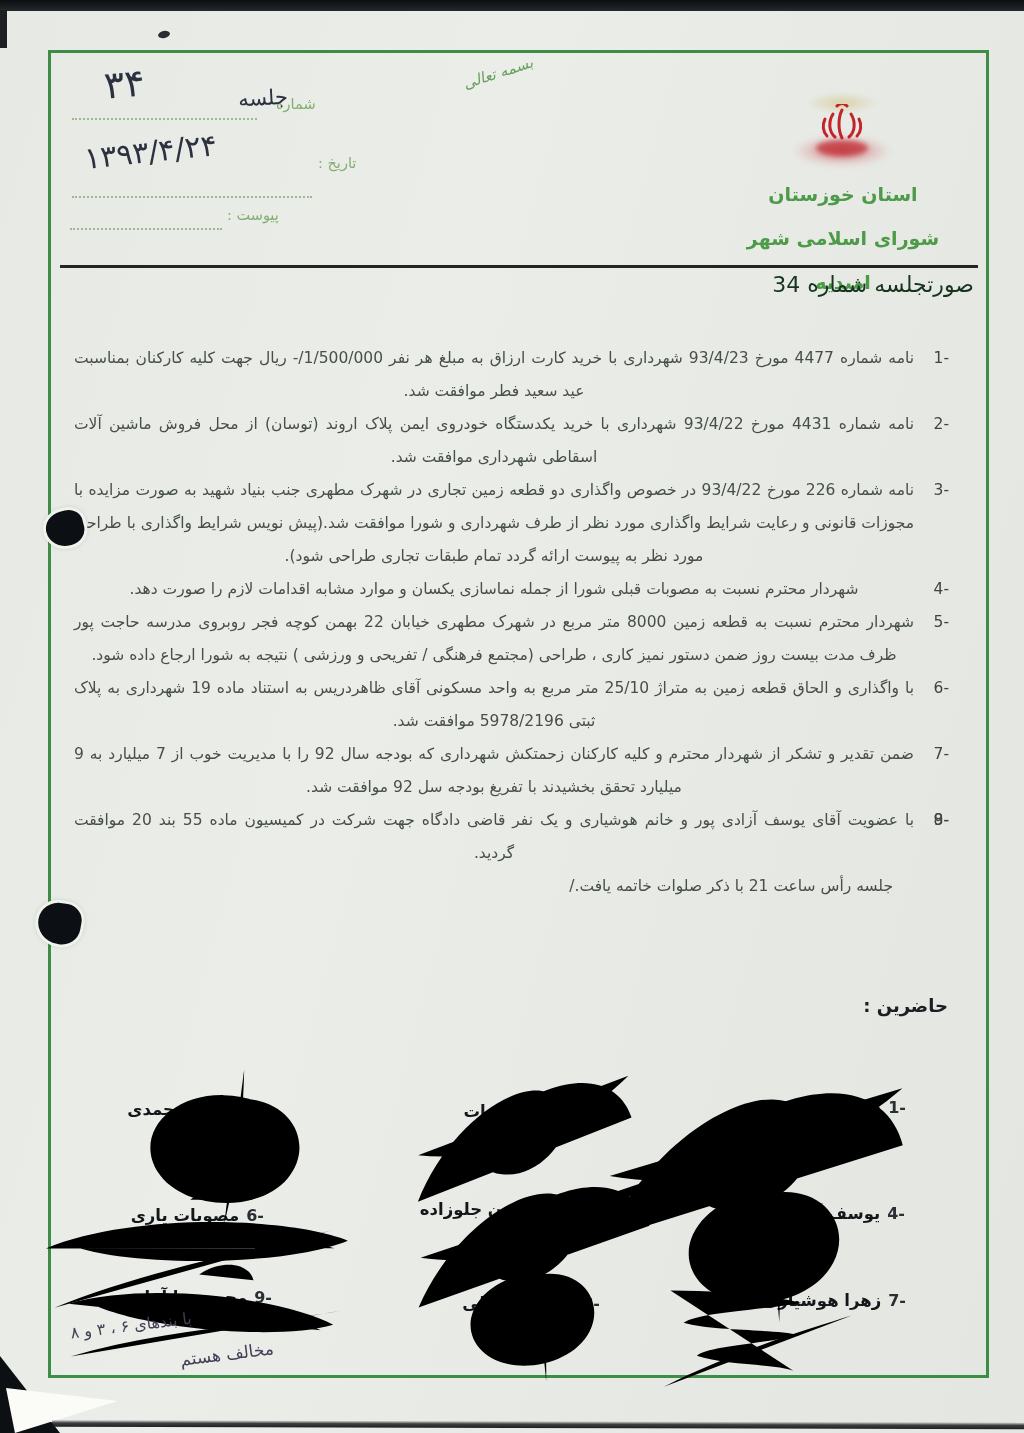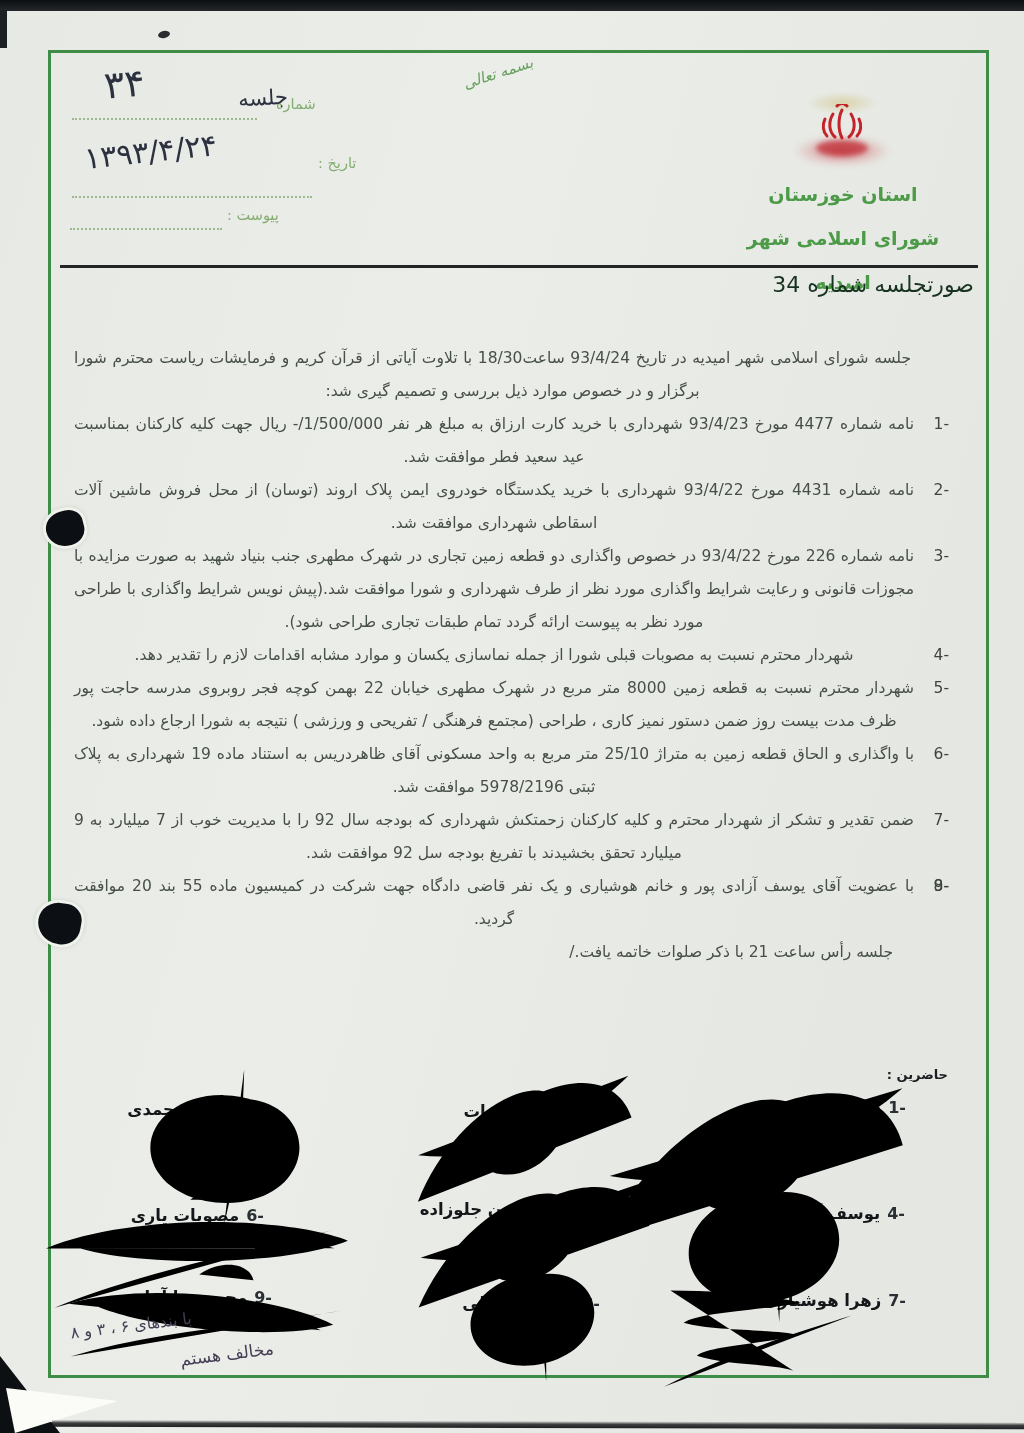--- a/index.html
+++ b/index.html
@@ -36,21 +36,21 @@
   .divider{left:60px;top:265px;width:918px;height:3px;background:#232423;}
   .doc-title{right:50px;top:272px;font-size:22px;font-weight:normal;color:#17331f;direction:rtl;}
   
   .body-text{left:74px;top:342px;width:877px;direction:rtl;color:#474f49;font-size:15.5px;line-height:33px;text-align:justify;text-align-last:center;}
   .intro{text-indent:40px;}
   .item{position:relative;padding-right:37px;}
   .inum{position:absolute;right:2px;top:0;direction:ltr;color:#3e453f;}
   .closing{text-align:right;text-align-last:right;padding-right:58px;}
   .closing span{text-underline-offset:6px;text-decoration-thickness:1.5px;text-decoration-color:rgba(55,62,56,.85);}
   
-  .attendees-label{right:76px;top:1067px;font-size:13px;font-weight:bold;color:#1b1f22;direction:rtl;}
+  .attendees-label{right:76px;top:995px;font-size:18px;font-weight:bold;color:#1b1f22;direction:rtl;}
   .att{position:absolute;direction:rtl;display:flex;gap:7px;font-weight:bold;font-size:16.5px;color:#14171a;white-space:nowrap;align-items:baseline;}
   .anum{direction:ltr;font-weight:600;color:#2a2f33;font-size:16px;}
   
   .sig{position:absolute;pointer-events:none;}
   .note{direction:rtl;color:#453e55;font-size:16px;transform:rotate(-7deg);white-space:nowrap;}
 </style>
 </head>
 <body>
 
 <div id="canvas">
@@ -111,26 +111,25 @@
 
   <div class="abs org">
     <div>استان خوزستان</div>
     <div>شورای اسلامی شهر امیدیه</div>
   </div>
 
   <div class="abs divider"></div>
   <div class="abs doc-title">صورتجلسه شماره 34</div>
 
   <div class="abs body-text">
-    <div class="intro">جلسه شورای اسلامی شهر امیدیه در تاریخ 93/4/24 ساعت18/30 با تلاوت آیاتی از قرآن کریم و فرمایشات ریاست محترم شورا برگزار و در خصوص موارد ذیل بررسی و تصمیم گیری شد:</div>
 
     <div class="item"><span class="inum">1-</span><span>نامه شماره 4477 مورخ 93/4/23 شهرداری با خرید کارت ارزاق به مبلغ هر نفر 1/500/000/- ریال جهت کلیه کارکنان بمناسبت عید سعید فطر موافقت شد.</span></div>
     <div class="item"><span class="inum">2-</span><span>نامه شماره 4431 مورخ 93/4/22 شهرداری با خرید یکدستگاه خودروی ایمن پلاک اروند (توسان) از محل فروش ماشین آلات اسقاطی شهرداری موافقت شد.</span></div>
     <div class="item"><span class="inum">3-</span><span>نامه شماره 226 مورخ 93/4/22 در خصوص واگذاری دو قطعه زمین تجاری در شهرک مطهری جنب بنیاد شهید به صورت مزایده با مجوزات قانونی و رعایت شرایط واگذاری مورد نظر از طرف شهرداری و شورا موافقت شد.(پیش نویس شرایط واگذاری با طراحی مورد نظر به پیوست ارائه گردد تمام طبقات تجاری طراحی شود).</span></div>
-    <div class="item"><span class="inum">4-</span><span>شهردار محترم نسبت به مصوبات قبلی شورا از جمله نماسازی یکسان و موارد مشابه اقدامات لازم را تقدیر دهد.</span></div>
+    <div class="item"><span class="inum">4-</span><span>شهردار محترم نسبت به مصوبات قبلی شورا از جمله نماسازی یکسان و موارد مشابه اقدامات لازم را صورت دهد.</span></div>
     <div class="item"><span class="inum">5-</span><span>شهردار محترم نسبت به قطعه زمین 8000 متر مربع در شهرک مطهری خیابان 22 بهمن کوچه فجر روبروی مدرسه حاجت پور ظرف مدت بیست روز ضمن دستور نمیز کاری ، طراحی (مجتمع فرهنگی / تفریحی و ورزشی ) نتیجه به شورا ارجاع داده شود.</span></div>
     <div class="item"><span class="inum">6-</span><span>با واگذاری و الحاق قطعه زمین به متراژ 25/10 متر مربع به واحد مسکونی آقای ظاهردریس به استناد ماده 19 شهرداری به پلاک ثبتی 5978/2196 موافقت شد.</span></div>
     <div class="item"><span class="inum">7-</span><span>ضمن تقدیر و تشکر از شهردار محترم و کلیه کارکنان زحمتکش شهرداری که بودجه سال 92 را با مدیریت خوب از 7 میلیارد به 9 میلیارد تحقق بخشیدند با تفریغ بودجه سل 92 موافقت شد.</span></div>
     <div class="item"><span class="inum">8-</span></div>
     <div class="item"><span class="inum">9-</span><span>با عضویت آقای یوسف آزادی پور و خانم هوشیاری و یک نفر قاضی دادگاه جهت شرکت در کمیسیون ماده 55 بند 20 موافقت گردید.</span></div>
 
     <div class="closing"><span>جلسه رأس ساعت 21 با ذکر صلوات خاتمه یافت./</span></div>
   </div>
 
   <div class="abs attendees-label">حاضرین :</div>

